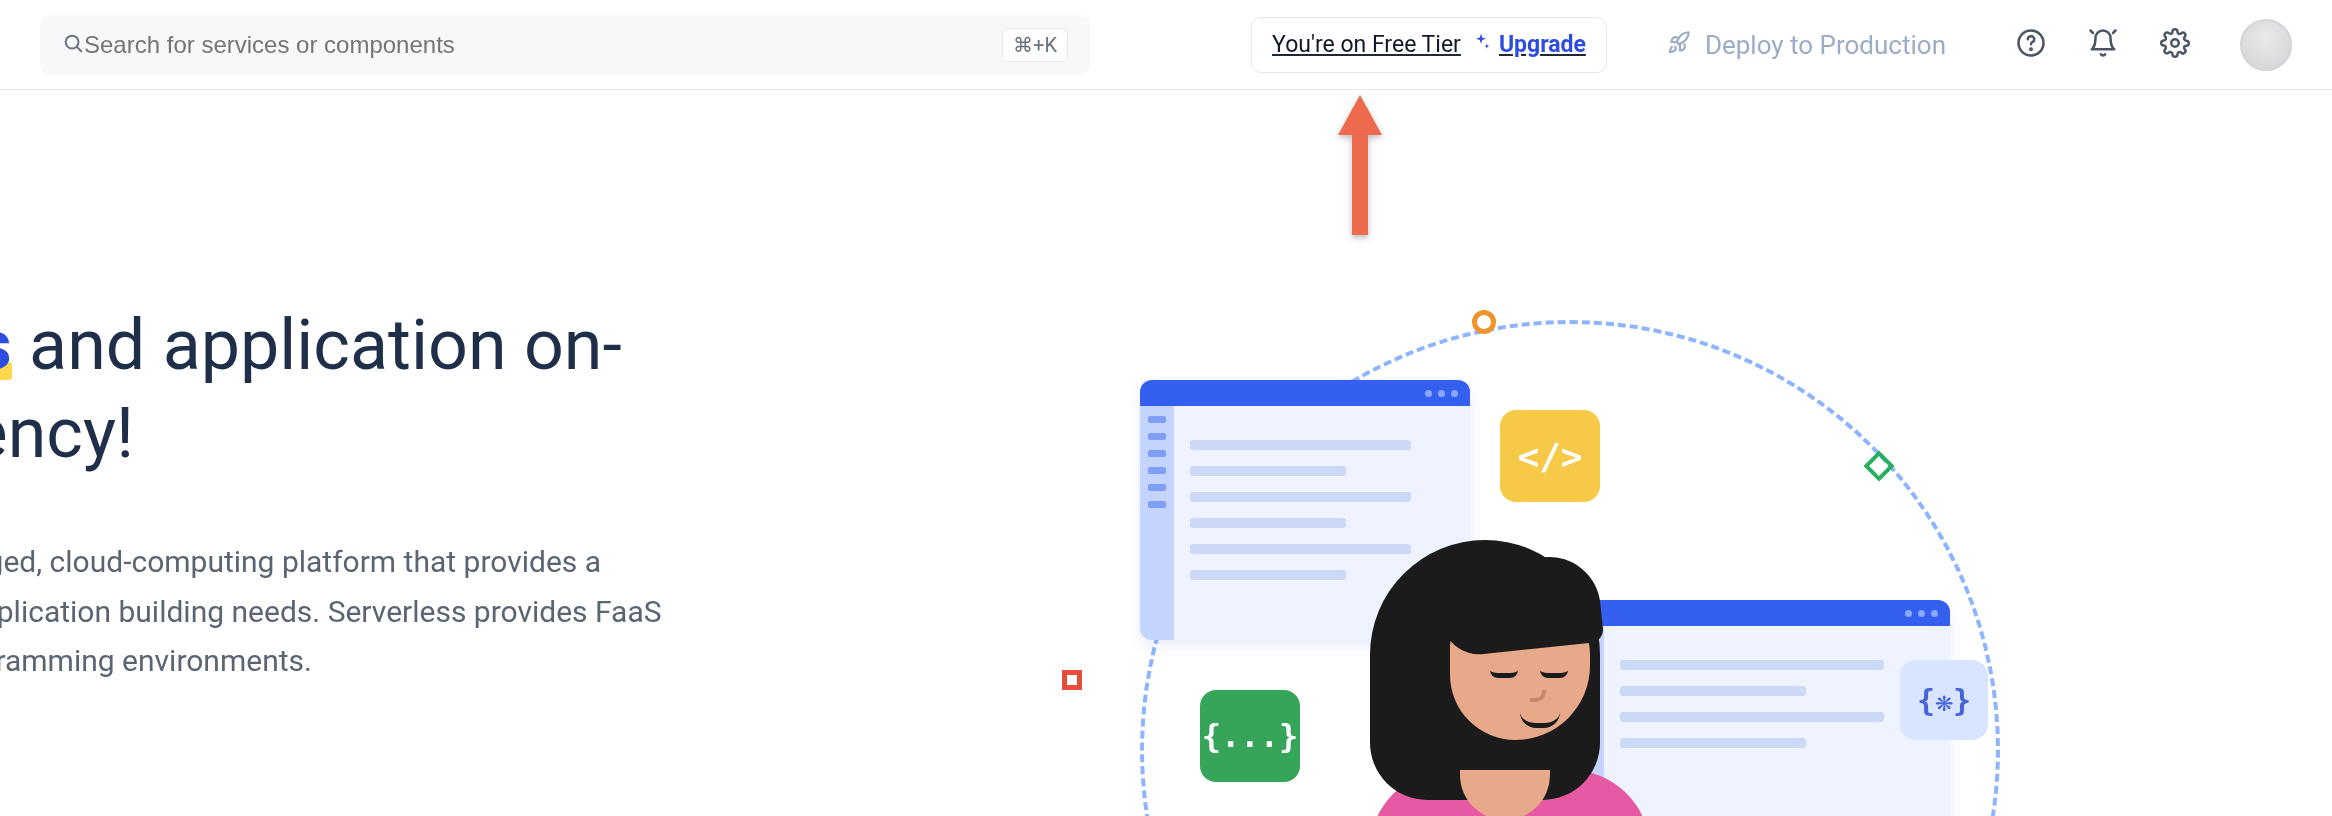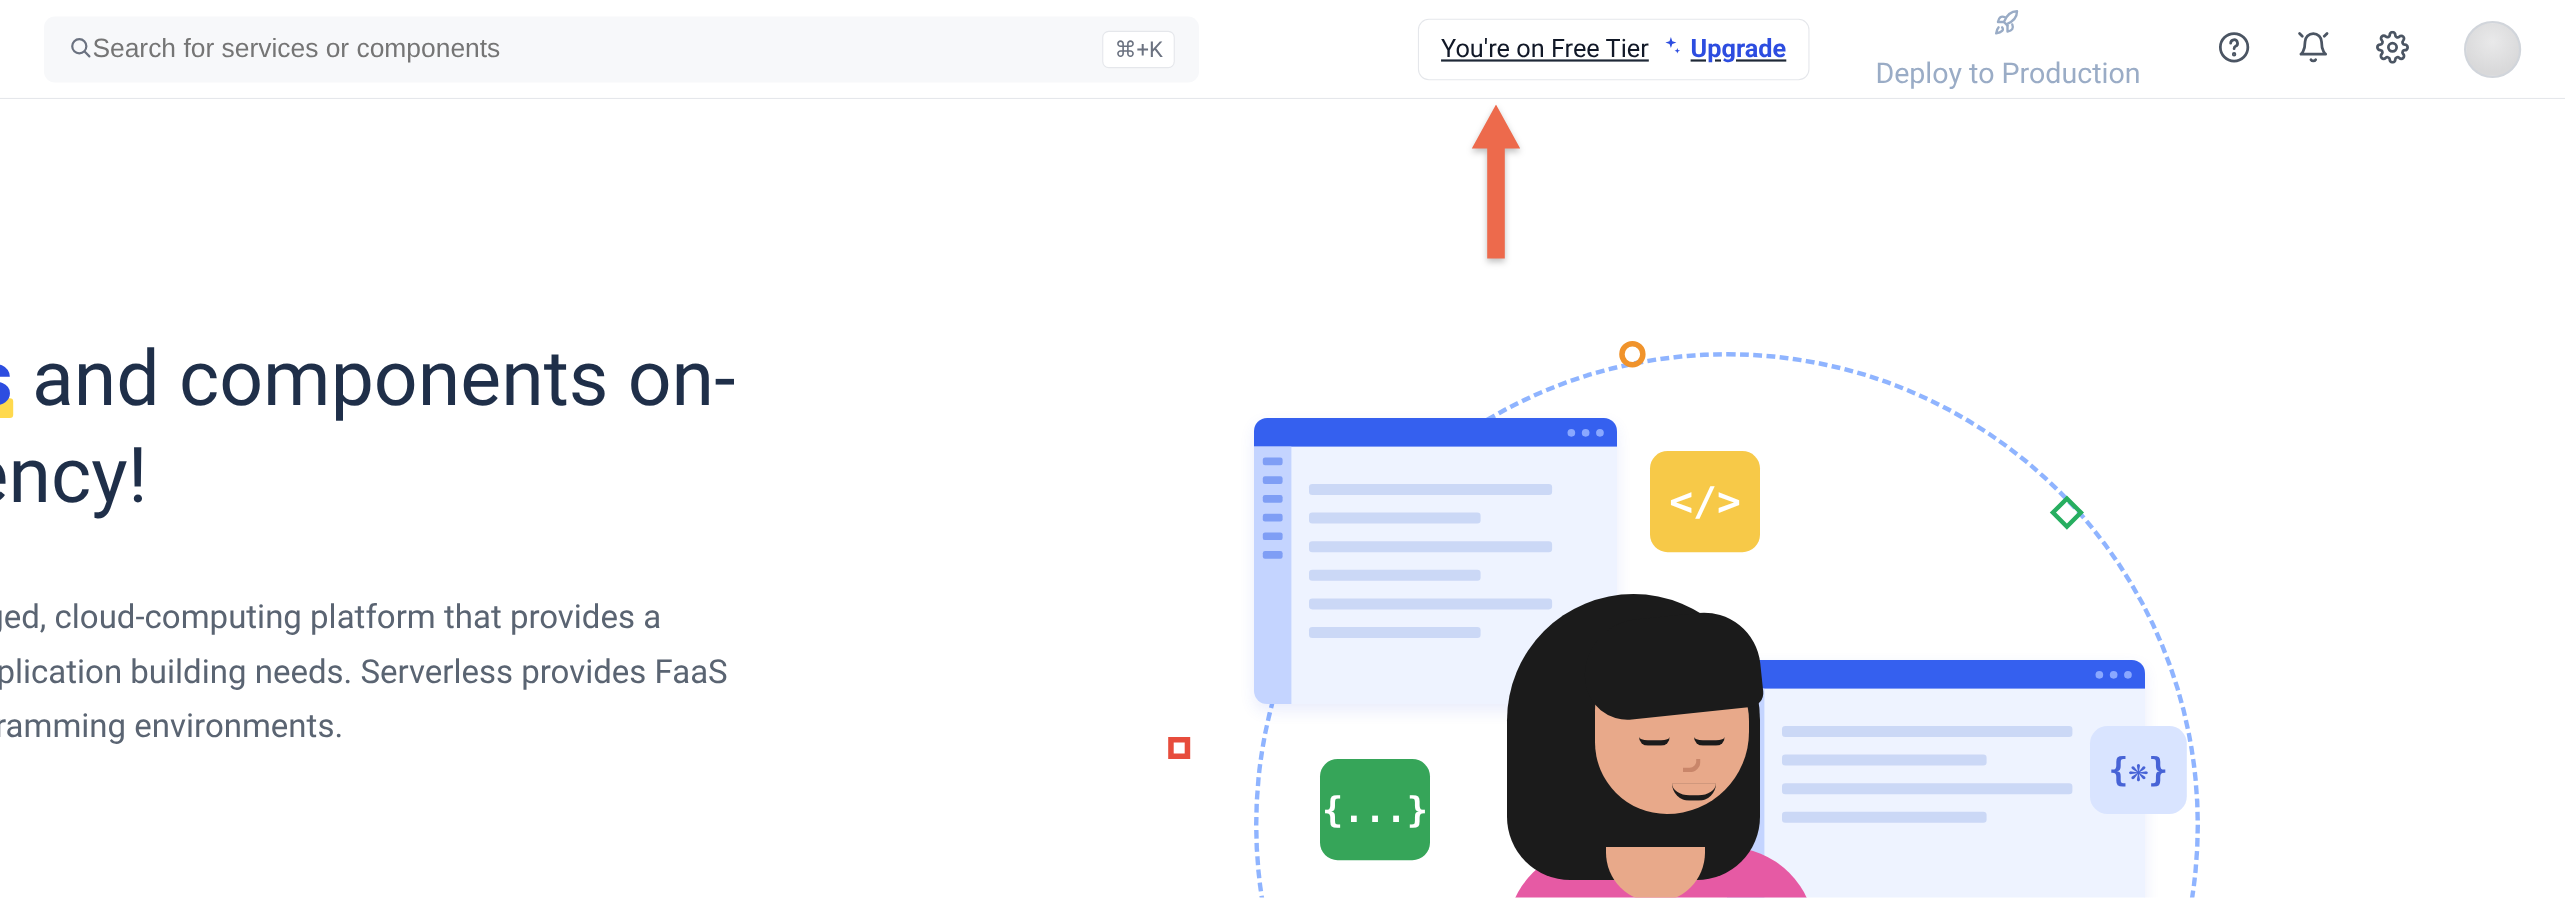--- a/index.html
+++ b/index.html
@@ -61,21 +61,20 @@
     display: flex; align-items: center; gap: 8px;
     color: #2d4de0; font-weight: 700; font-size: 23px;
     cursor: pointer;
   }
 
   .deploy-link {
     display: flex; align-items: center; gap: 12px;
     color: #9aacc6; font-size: 26px;
     margin-left: 30px;
     cursor: pointer;
-    flex-direction: column;
   }
 
   .header-icons { display: flex; align-items: center; gap: 42px; margin-left: 40px; }
   .hicon { color: #4b5563; cursor: pointer; }
 
   .avatar {
     width: 52px; height: 52px; border-radius: 50%;
     background: radial-gradient(circle at 50% 35%, #e9e9ea 0%, #d9d9da 70%);
     border: 2px solid #d1d5db;
     margin-left: 20px;
@@ -267,21 +266,21 @@
 
 <svg class="pointer-arrow" width="60" height="150">
   <defs></defs>
   <polygon points="30,0 52,40 38,40 38,140 22,140 22,40 8,40" fill="#ed6a4c"></polygon>
 </svg>
 
 <div class="main">
   <div class="crumb-tail">s</div>
 
   <h1 class="hero-title">
-    <span class="hl">erless</span><span> and components on-</span><br>
+    <span class="hl">erless</span><span> and application on-</span><br>
     <span> efficiency!</span>
   </h1>
 
   <p class="hero-desc">
     <span>'s fully-managed, cloud-computing platform that provides a</span><br>
     <span>re for your application building needs. Serverless provides FaaS</span><br>
     <span> multiple programming environments.</span>
   </p>
 </div>
 

